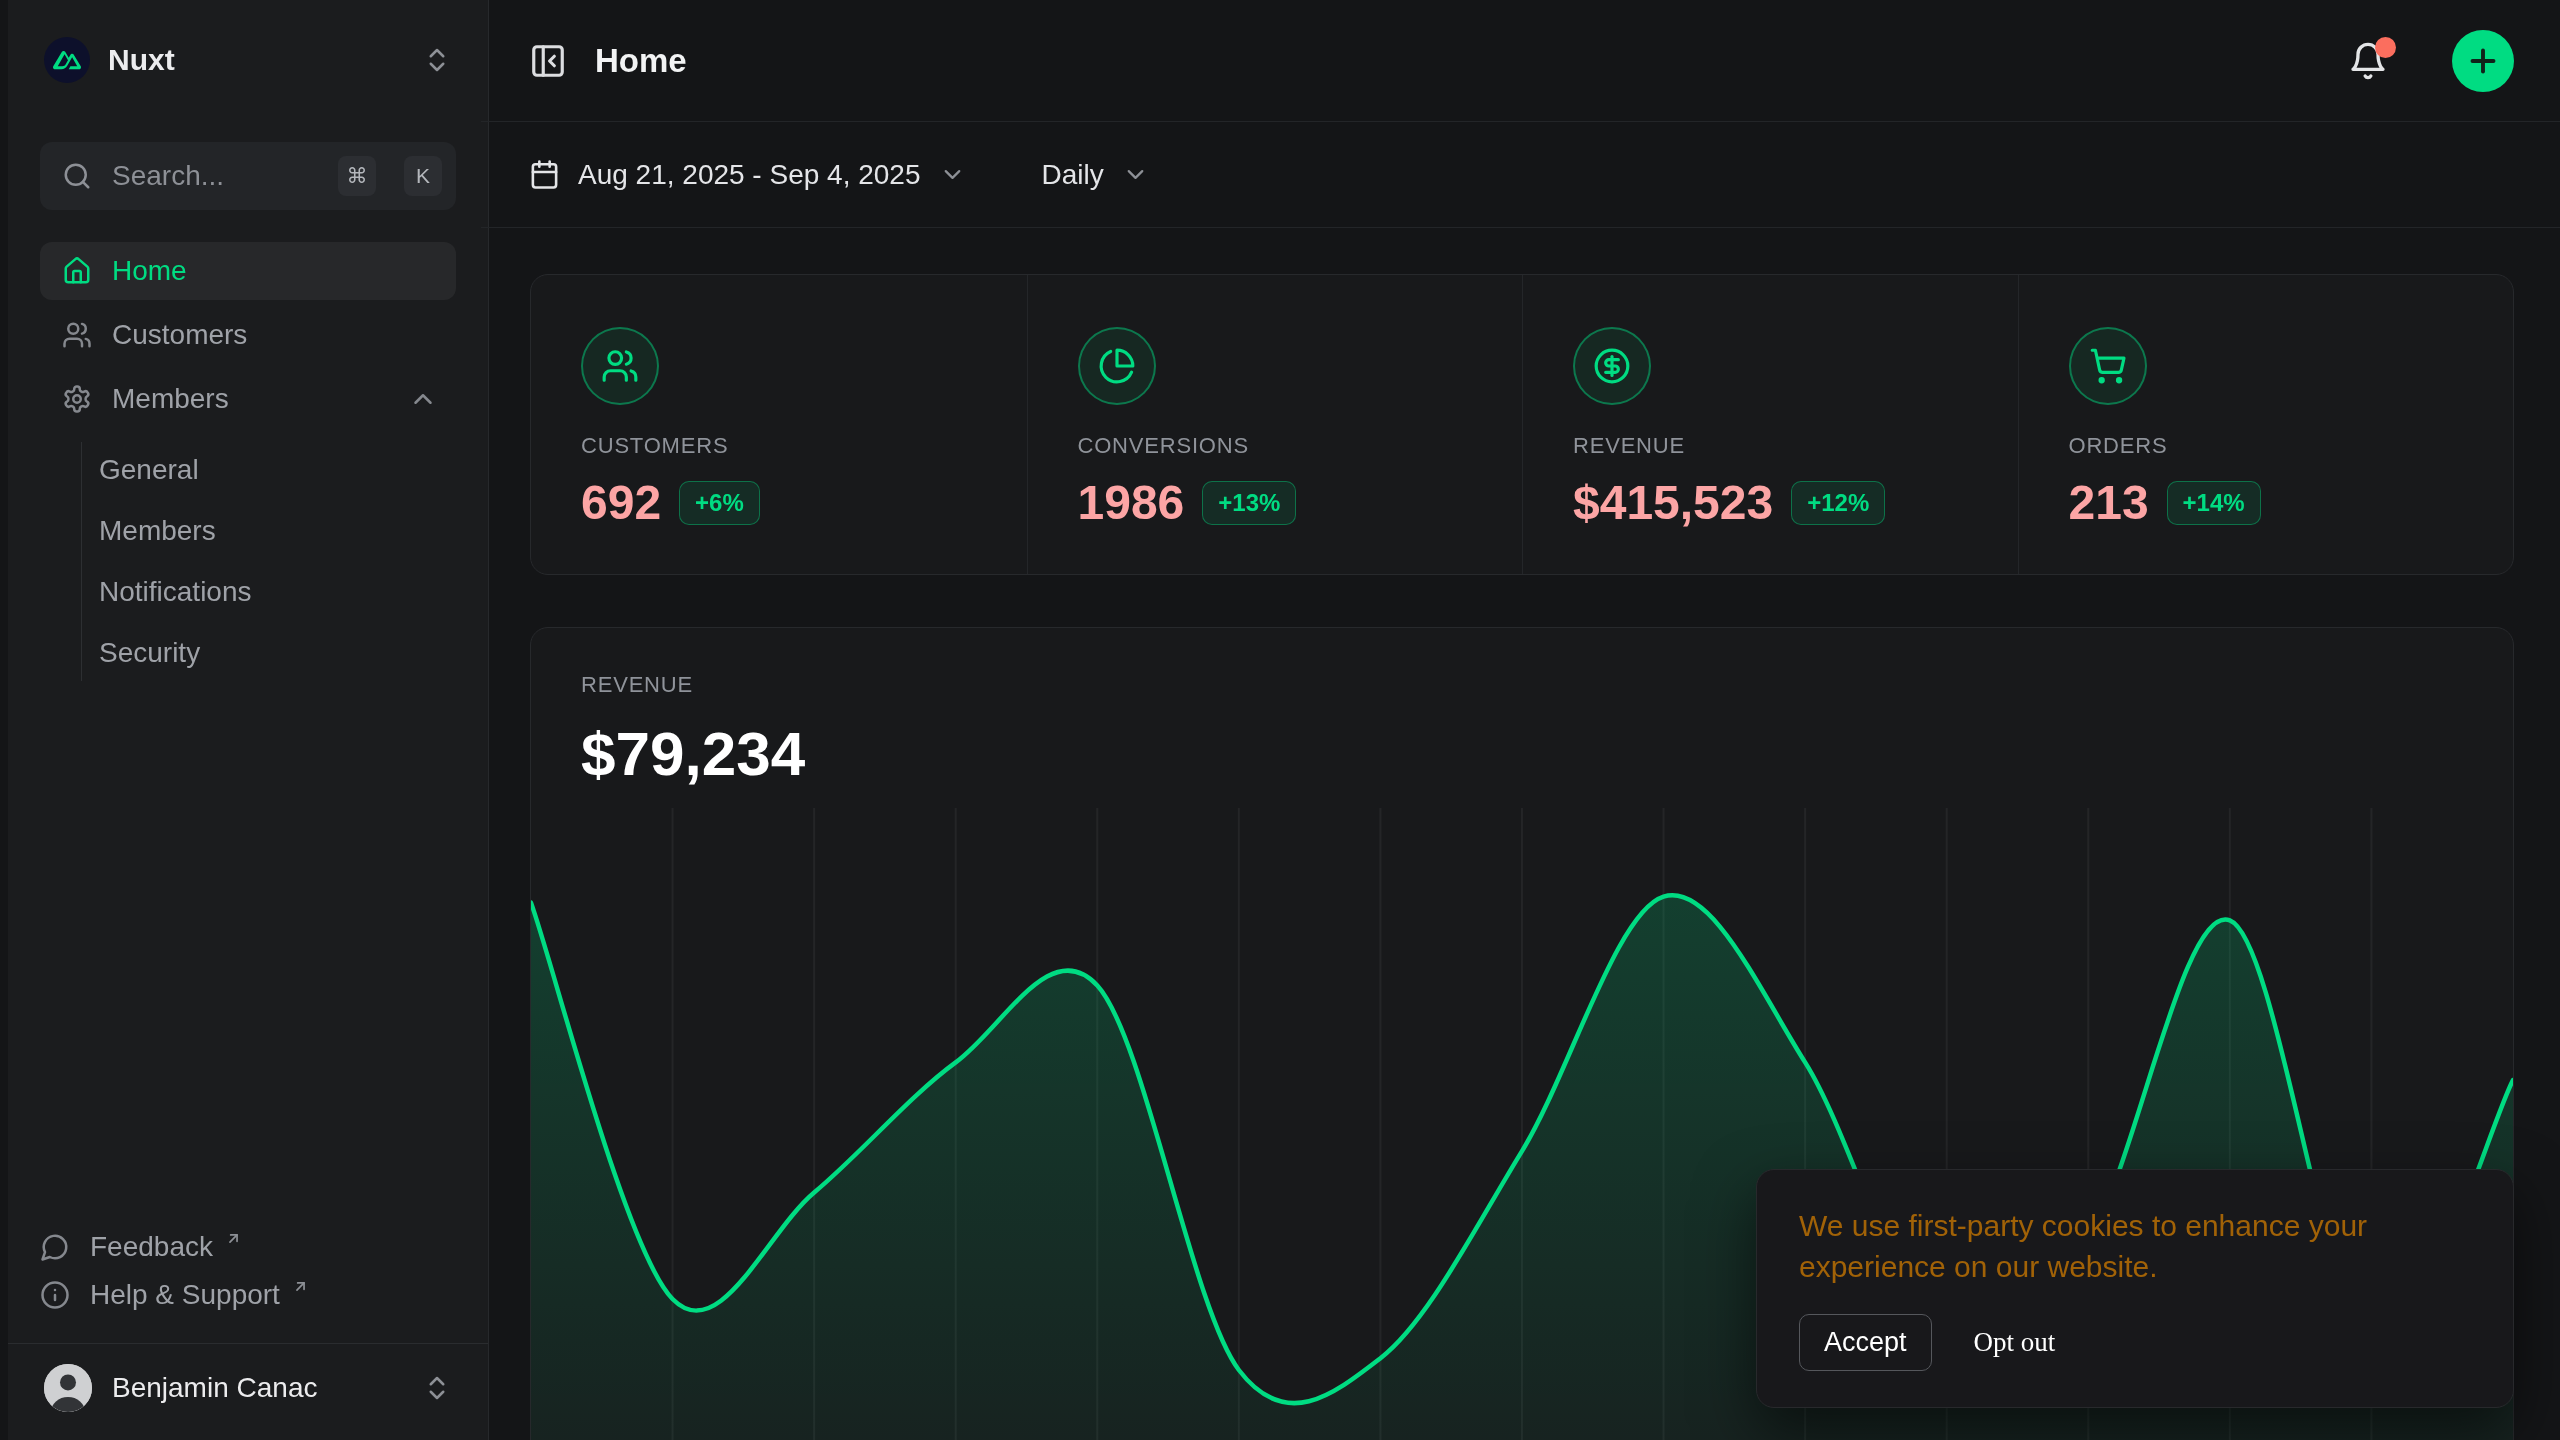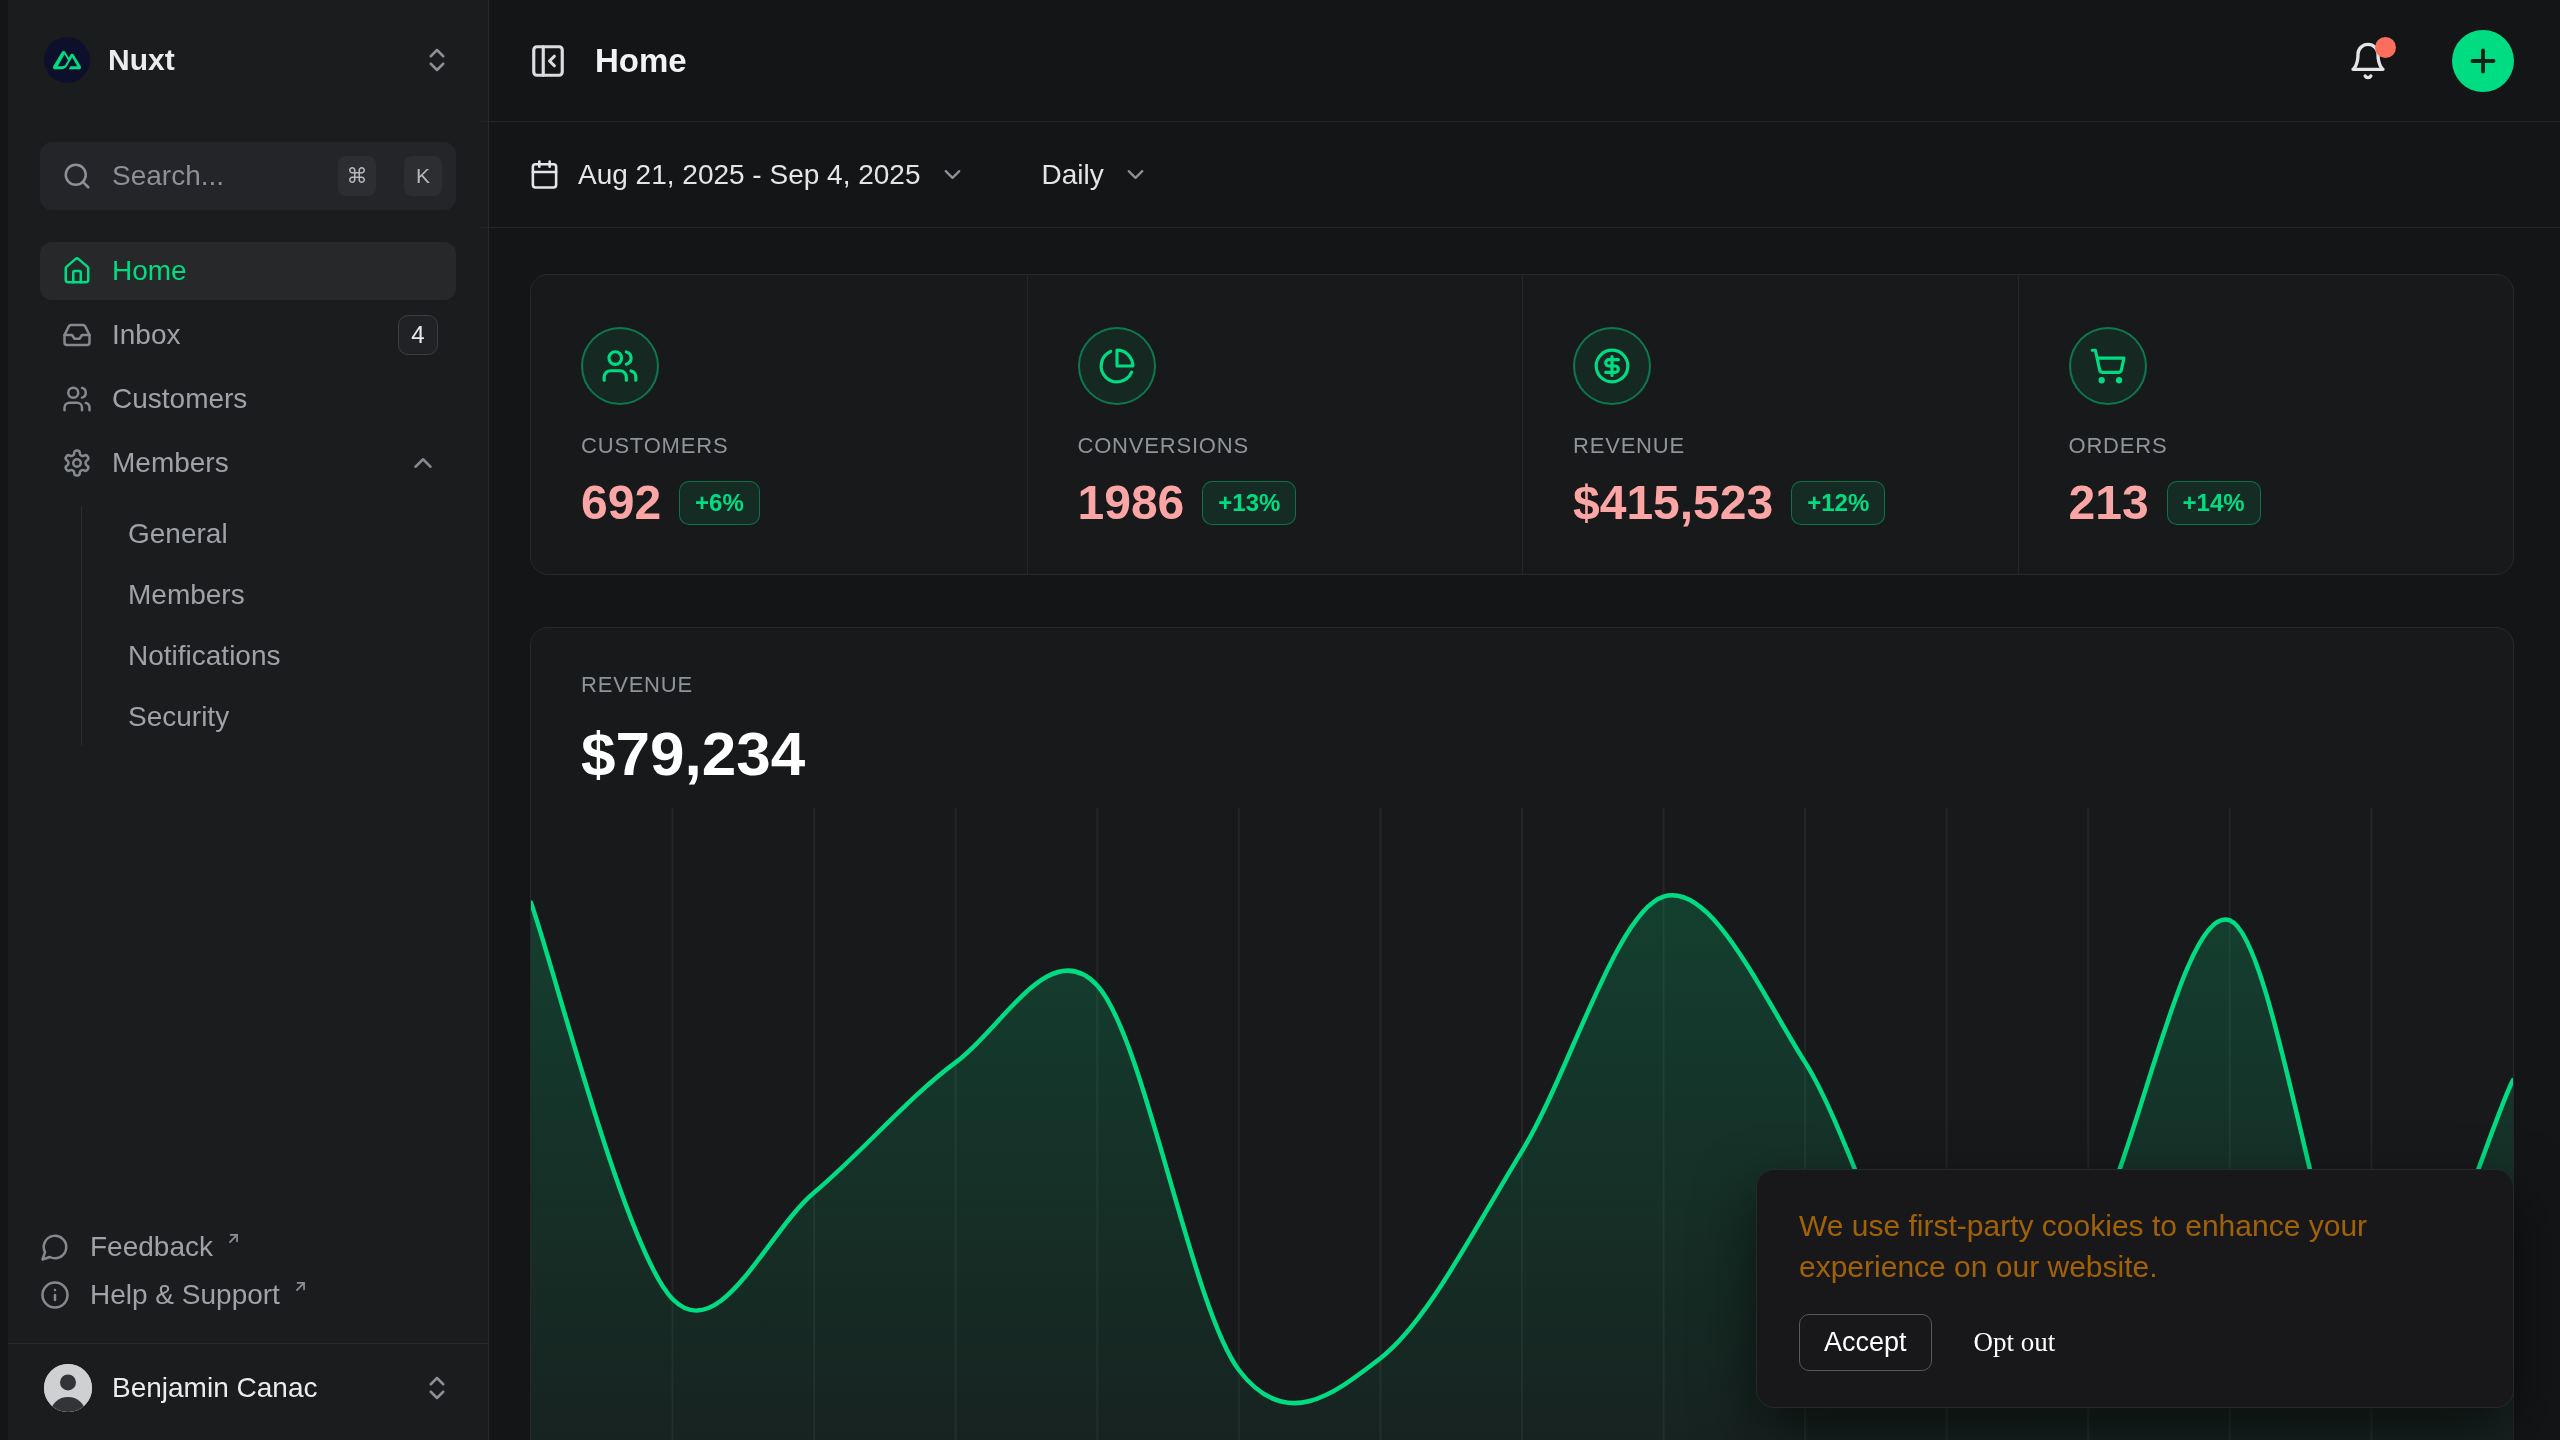--- a/index.html
+++ b/index.html
@@ -59,21 +59,21 @@
   }
   .nav-item svg{width:30px;height:30px;color:var(--icon);flex:none}
   .nav-item .lbl{flex:1}
   .nav-item.active{background:rgba(255,255,255,.055)}
   .nav-item.active,.nav-item.active svg{color:var(--accent)}
   .count-badge{
     min-width:40px;height:40px;padding:0 10px;border-radius:10px;border:1px solid #3c3e42;
     background:#202225;color:#e8e9eb;font-size:24px;display:flex;align-items:center;justify-content:center;
   }
   .chev{width:26px;height:26px;color:#8d9096}
-  .subnav{margin:8px 0 0 41px;border-left:1px solid #2d2f32;display:flex;flex-direction:column;gap:5px;padding-left:46px}
+  .subnav{margin:8px 0 0 41px;border-left:1px solid #2d2f32;display:flex;flex-direction:column;gap:5px;padding-left:17px}
   .sub-item{height:56px;display:flex;align-items:center;font-size:28px;color:var(--item-text);cursor:pointer;border-radius:10px}
   .side-spacer{flex:1}
   .foot-link{height:48px;display:flex;align-items:flex-start;gap:20px;color:var(--item-text);font-size:28px;cursor:pointer;align-items:center}
   .foot-link svg.ic{width:30px;height:30px;color:var(--icon);flex:none}
   .ext{width:17px;height:17px;color:#8d9096;position:relative;top:-9px;left:-8px}
   .side-divider{border-top:1px solid #2a2c2f;margin:24px -32px 0 -32px}
   .user-row{margin-top:16px;display:flex;align-items:center;gap:20px;height:56px;cursor:pointer;padding:0 4px}
   .avatar{width:48px;height:48px;border-radius:50%;overflow:hidden;flex:none;background:#cfd0d2}
   .user-name{font-size:28px;font-weight:500;color:#ececee;flex:1}
 
@@ -185,28 +185,20 @@
     <span class="kbd">K</span>
   </div>
 
   <nav class="nav">
     <div class="nav-item active">
       <svg viewBox="0 0 24 24" fill="none" stroke="currentColor" stroke-width="2" stroke-linecap="round" stroke-linejoin="round">
           <path d="M15 21v-8a1 1 0 0 0-1-1h-4a1 1 0 0 0-1 1v8"></path>
           <path d="M3 10a2 2 0 0 1 .709-1.528l7-5.999a2 2 0 0 1 2.582 0l7 5.999A2 2 0 0 1 21 10v9a2 2 0 0 1-2 2H5a2 2 0 0 1-2-2z"></path>
         </svg>
       <span class="lbl">Home</span>
-    </div>
-    <div class="nav-item">
-      <svg viewBox="0 0 24 24" fill="none" stroke="currentColor" stroke-width="2" stroke-linecap="round" stroke-linejoin="round">
-          <polyline points="22 12 16 12 14 15 10 15 8 12 2 12"></polyline>
-          <path d="M5.45 5.11 2 12v6a2 2 0 0 0 2 2h16a2 2 0 0 0 2-2v-6l-3.45-6.89A2 2 0 0 0 16.76 4H7.24a2 2 0 0 0-1.79 1.11z"></path>
-        </svg>
-      <span class="lbl">Inbox</span>
-      <span class="count-badge">4</span>
     </div>
     <div class="nav-item">
       <svg viewBox="0 0 24 24" fill="none" stroke="currentColor" stroke-width="2" stroke-linecap="round" stroke-linejoin="round">
           <path d="M16 21v-2a4 4 0 0 0-4-4H6a4 4 0 0 0-4 4v2"></path>
           <circle cx="9" cy="7" r="4"></circle>
           <path d="M22 21v-2a4 4 0 0 0-3-3.87"></path>
           <path d="M16 3.13a4 4 0 0 1 0 7.75"></path>
         </svg>
       <span class="lbl">Customers</span>
     </div>

